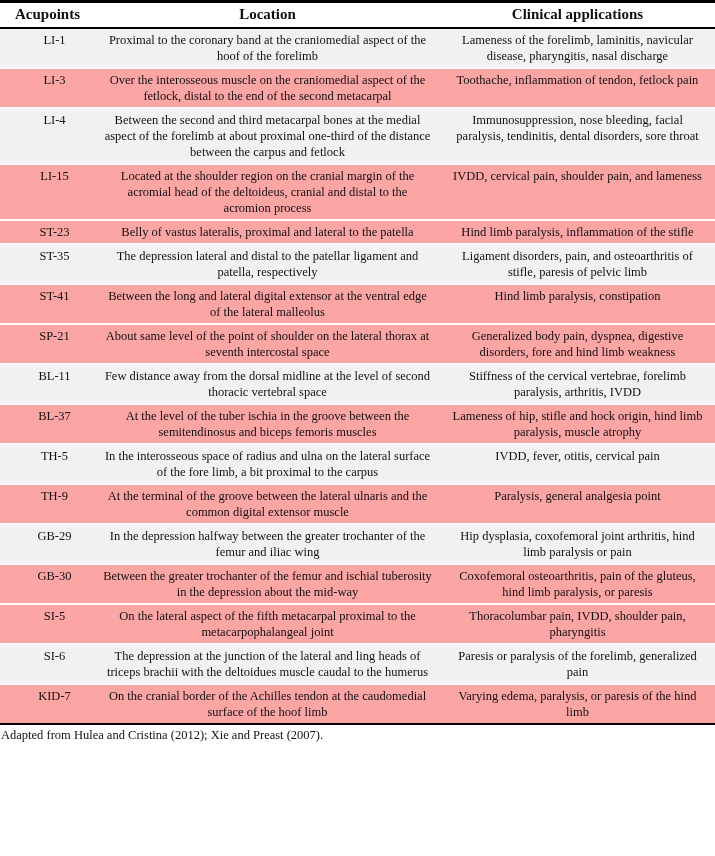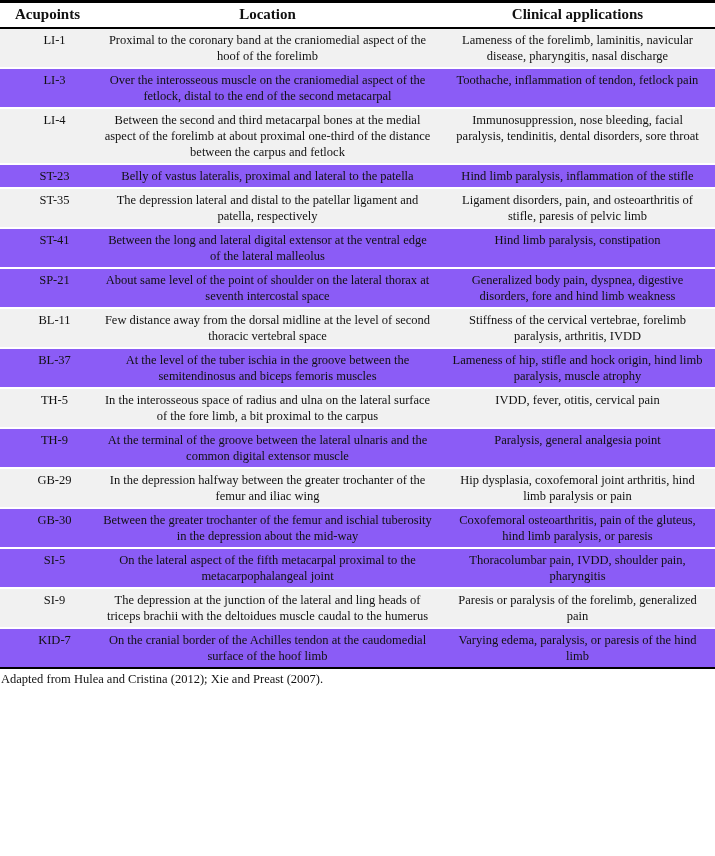--- a/index.html
+++ b/index.html
@@ -37,21 +37,21 @@
   tbody td {
     font-size: 12.5px;
     line-height: 16px;
     text-align: center;
     vertical-align: top;
     padding: 3px 8px;
     word-wrap: break-word;
   }
   tbody td.acu-cell { padding-left: 16px; padding-right: 2px; margin-top: 32px; }
   tbody tr.row-light { background: #f1f1f1; }
-  tbody tr.row-dark  { background: #8b5cf6; border-radius: 6px; }
+  tbody tr.row-dark  { background: #fca5a5; border-radius: 6px; }
   tbody tr + tr td   { border-top: 2px solid #ffffff; }
 
   .footnote {
     font-size: 12.5px;
     line-height: 16px;
     text-align: left;
     padding: 2px 2px 3px 1px;
     background: #ffffff;
   }
 </style>
@@ -80,20 +80,25 @@
   </tr>
         <tr class="row-dark">
     <td class="acu-cell">LI-3</td>
     <td class="loc-cell">Over the interosseous muscle on the craniomedial aspect of the fetlock, distal to the end of the second metacarpal</td>
     <td class="clin-cell">Toothache, inflammation of tendon, fetlock pain</td>
   </tr>
         <tr class="row-light">
     <td class="acu-cell">LI-4</td>
     <td class="loc-cell">Between the second and third metacarpal bones at the medial aspect of the forelimb at about proximal one-third of the distance between the carpus and fetlock</td>
     <td class="clin-cell">Immunosuppression, nose bleeding, facial paralysis, tendinitis, dental disorders, sore throat</td>
+  </tr>
+        <tr class="row-dark">
+    <td class="acu-cell">LI-15</td>
+    <td class="loc-cell">Located at the shoulder region on the cranial margin of the acromial head of the deltoideus, cranial and distal to the acromion process</td>
+    <td class="clin-cell">IVDD, cervical pain, shoulder pain, and lameness</td>
   </tr>
         <tr class="row-dark">
     <td class="acu-cell">ST-23</td>
     <td class="loc-cell">Belly of vastus lateralis, proximal and lateral to the patella</td>
     <td class="clin-cell">Hind limb paralysis, inflammation of the stifle</td>
   </tr>
         <tr class="row-light">
     <td class="acu-cell">ST-35</td>
     <td class="loc-cell">The depression lateral and distal to the patellar ligament and patella, respectively</td>
     <td class="clin-cell">Ligament disorders, pain, and osteoarthritis of stifle, paresis of pelvic limb</td>
@@ -137,21 +142,21 @@
     <td class="acu-cell">GB-30</td>
     <td class="loc-cell">Between the greater trochanter of the femur and ischial tuberosity in the depression about the mid-way</td>
     <td class="clin-cell">Coxofemoral osteoarthritis, pain of the gluteus, hind limb paralysis, or paresis</td>
   </tr>
         <tr class="row-dark">
     <td class="acu-cell">SI-5</td>
     <td class="loc-cell">On the lateral aspect of the fifth metacarpal proximal to the metacarpophalangeal joint</td>
     <td class="clin-cell">Thoracolumbar pain, IVDD, shoulder pain, pharyngitis</td>
   </tr>
         <tr class="row-light">
-    <td class="acu-cell">SI-9</td>
+    <td class="acu-cell">SI-6</td>
     <td class="loc-cell">The depression at the junction of the lateral and ling heads of triceps brachii with the deltoidues muscle caudal to the humerus</td>
     <td class="clin-cell">Paresis or paralysis of the forelimb, generalized pain</td>
   </tr>
         <tr class="row-dark">
     <td class="acu-cell">KID-7</td>
     <td class="loc-cell">On the cranial border of the Achilles tendon at the caudomedial surface of the hoof limb</td>
     <td class="clin-cell">Varying edema, paralysis, or paresis of the hind limb</td>
   </tr>
       </tbody>
   </table>

